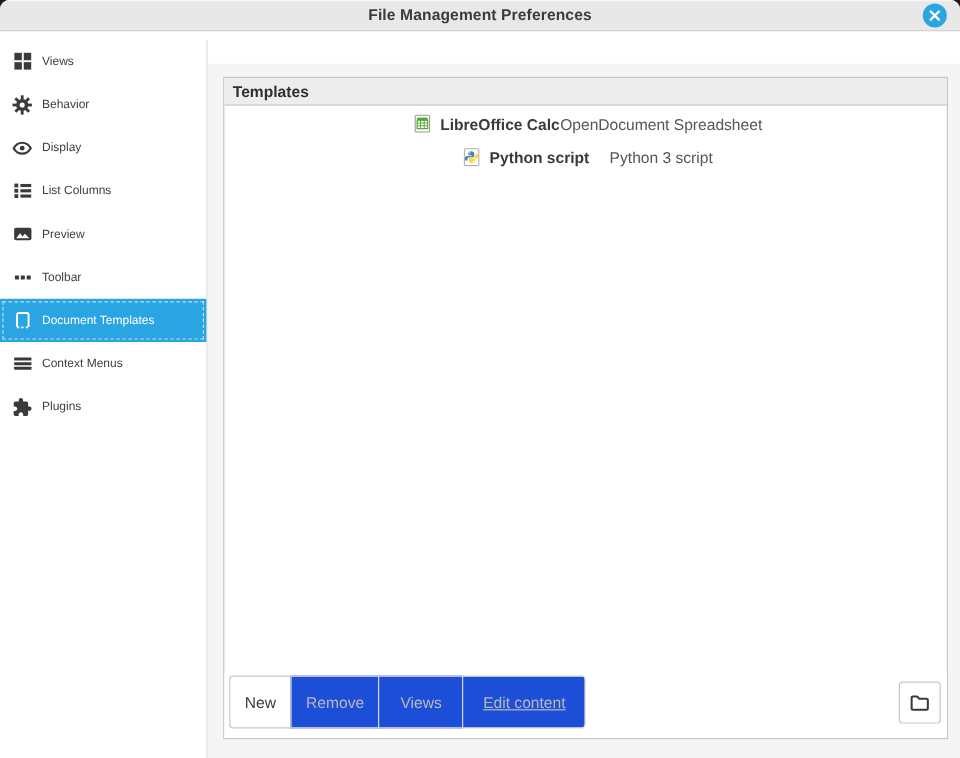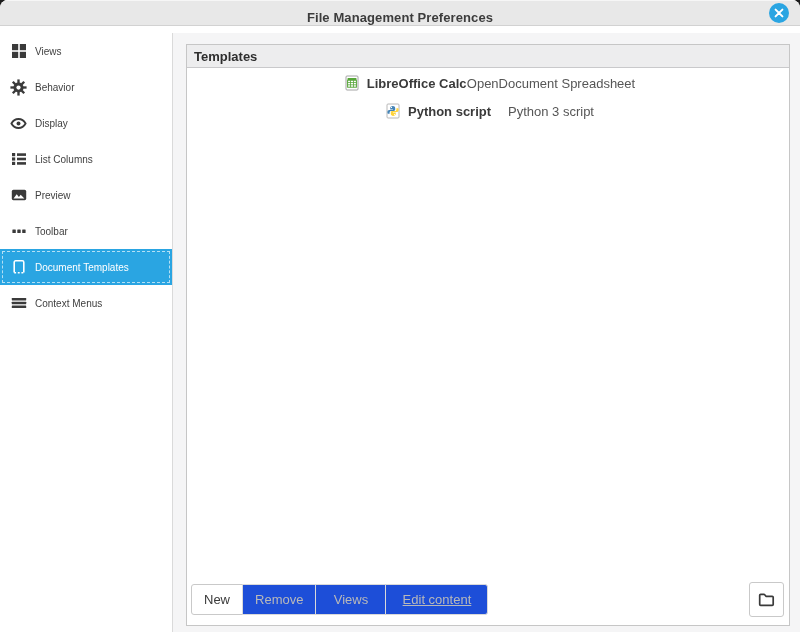--- a/index.html
+++ b/index.html
@@ -18,21 +18,21 @@
   .window{
     position:relative;width:800px;height:632px;
     border-radius:8px 8px 0 0;overflow:hidden;background:#fff;
   }
   
   .titlebar{
     position:absolute;top:0;left:0;right:0;height:26px;
     background:var(--titlebar-bg);
     border-bottom:1px solid #d2d2d2;
     box-shadow:inset 0 1px 0 #f6f6f6;
-    display:flex;align-items:flex-end;justify-content:center;
+    display:flex;align-items:center;justify-content:center;
   }
   .title{
     font-size:13px;font-weight:700;color:#3c3c3c;letter-spacing:.1px;
   }
   .close-btn{
     position:absolute;right:10px;top:50%;transform:translateY(-50%);
     width:22px;height:22px;border:none;background:transparent;
     padding:0;cursor:pointer;display:flex;align-items:center;justify-content:center;
   }
   
@@ -51,21 +51,21 @@
   }
   .side-item .lbl{font-size:10px;color:#3f3f3f;white-space:nowrap;}
   .side-item.selected{
     background:var(--accent-blue);
     outline:1px dashed rgba(255,255,255,.65);outline-offset:-3px;
   }
   .side-item.selected .lbl{color:#fff;}
   .side-item.selected .icn{color:#fff;}
   .main{
     flex:1;background:var(--main-bg);
-    padding:11px 10px 6px 13px;display:flex;
+    padding:11px 10px 16px 13px;display:flex;margin-top:20px;
   }
   
   .frame{
     flex:1;background:#fff;border:1px solid #c6c6c6;
     display:flex;flex-direction:column;min-width:0;
   }
   .frame-header{
     height:23px;flex:0 0 23px;background:#ededee;
     border-bottom:1px solid #c9c9cb;
     display:flex;align-items:center;padding-left:7px;
@@ -81,21 +81,21 @@
   }
   .tpl-name{font-size:13px;font-weight:700;color:#3a3a3a;width:100px;flex:0 0 100px;white-space:nowrap;}
   .tpl-desc{font-size:13px;color:#565656;white-space:nowrap;}
   
   .tb{
     flex:0 0 45px;display:flex;align-items:center;
     padding:4px 5px 8px 4px;background:#fff;
   }
   .btn-group{display:flex;}
   .tb button{
-    height:31px;font-family:"Liberation Sans",sans-serif;font-size:13px;
+    height:44px;font-family:"Liberation Sans",sans-serif;font-size:13px;
     background:#fff;border:1px solid #c9c9c9;color:#3a3a3a;
     padding:0 12px;cursor:pointer;
   }
   .btn-group button{border-radius:0;margin-left:-1px;}
   .btn-group button:first-child{border-radius:3px 0 0 3px;margin-left:0;min-width:52px;}
   .btn-group button:last-child{border-radius:0 3px 3px 0;}
   .btn-group button[disabled]{
     color:var(--disabled-text);background:#1d4ed8;border-color:#d9d9d9;cursor:default;
   }
   .btn-remove{min-width:69px;}
@@ -220,20 +220,28 @@
         <span class="icn">
           <svg width="16" height="16" viewBox="0 0 16 16" fill="currentColor">
             <rect x="0.8" y="3" width="14.4" height="2.5" rx="0.4"></rect>
             <rect x="0.8" y="6.8" width="14.4" height="2.5" rx="0.4"></rect>
             <rect x="0.8" y="10.6" width="14.4" height="2.5" rx="0.4"></rect>
           </svg>
         </span>
         <span class="lbl">Context Menus</span>
       </div>
 
+      <div class="side-item">
+        <span class="icn">
+          <svg width="17" height="17" viewBox="0 0 24 24" fill="currentColor">
+            <path d="M20.5 11H19V7c0-1.1-.9-2-2-2h-4V3.5C13 2.12 11.88 1 10.5 1S8 2.12 8 3.5V5H4c-1.1 0-1.99.9-1.99 2v3.8H3.5c1.49 0 2.7 1.21 2.7 2.7s-1.21 2.7-2.7 2.7H2V20c0 1.1.9 2 2 2h3.8v-1.5c0-1.49 1.21-2.7 2.7-2.7 1.49 0 2.7 1.21 2.7 2.7V22H17c1.1 0 2-.9 2-2v-4h1.5c1.38 0 2.5-1.12 2.5-2.5S21.88 11 20.5 11z"></path>
+          </svg>
+        </span>
+        <span class="lbl">Plugins</span>
+      </div>
 
     </nav>
 
     <main class="main">
       <div class="frame">
 
         <div class="frame-header">
           <span>Templates</span>
         </div>
 

